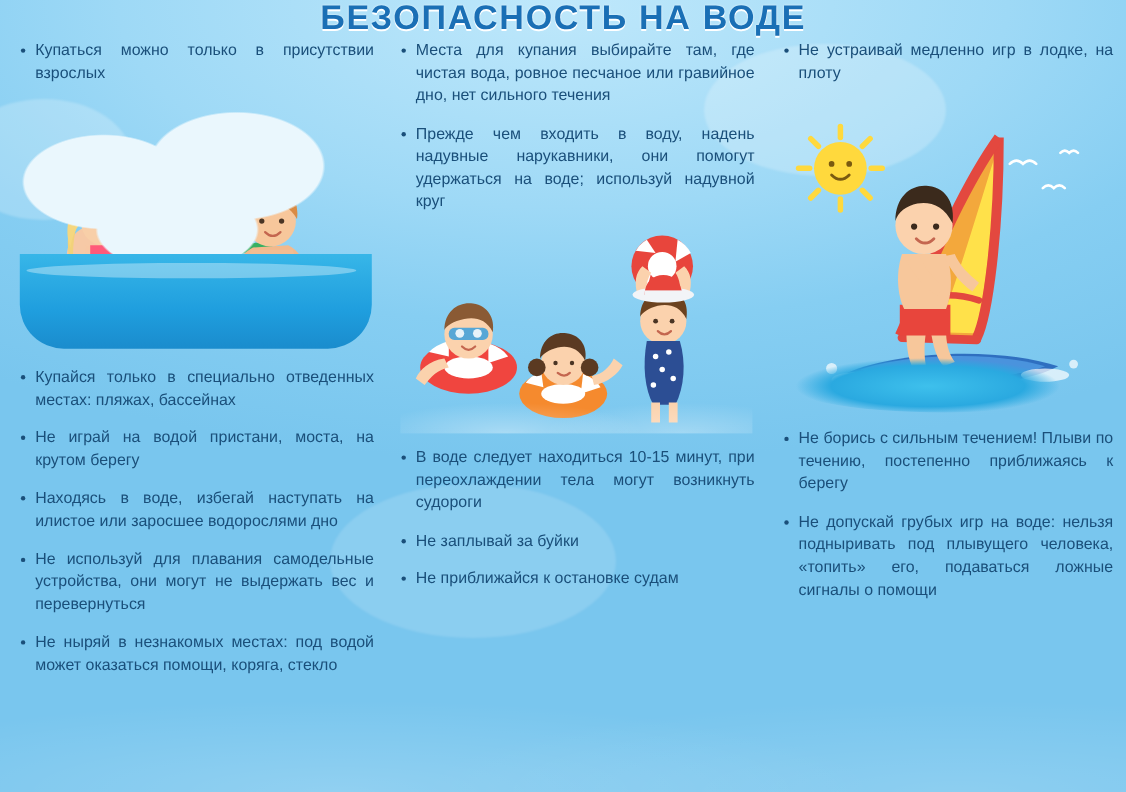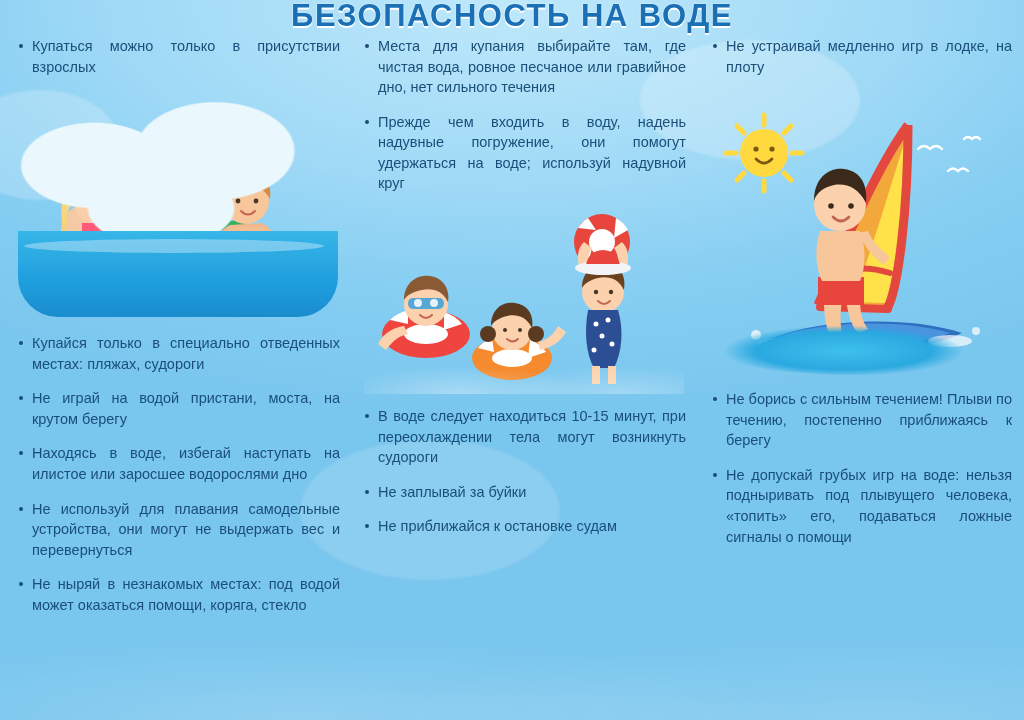--- a/index.html
+++ b/index.html
@@ -231,31 +231,31 @@
             <circle cx="238" cy="110" r="2.4" fill="#4a3524"></circle>
             <path d="M223 120 q7 7 14 0" stroke="#c4664f" stroke-width="2" fill="none" stroke-linecap="round"></path>
 
             <path d="M210 136 C204 152 206 170 212 182 L248 182 C254 168 254 150 248 136Z" fill="#f3bd92"></path>
             <path d="M208 140 C190 150 176 162 168 176 L178 184 C188 170 200 160 212 154Z" fill="#f3bd92"></path>
             <path d="M204 176 L256 176 L256 186 L204 186 Z" fill="#2f82c4"></path>
           </g>
         </svg>
       </div>
 
-      <div class="bullet">Купайся только в специально отведенных местах: пляжах, судороги</div>
+      <div class="bullet">Купайся только в специально отведенных местах: пляжах, бассейнах</div>
       <div class="bullet">Не играй на водой пристани, моста, на крутом берегу</div>
       <div class="bullet">Находясь в воде, избегай наступать на илистое или заросшее водорослями дно</div>
       <div class="bullet">Не используй для плавания самодельные устройства, они могут не выдержать вес и перевернуться</div>
       <div class="bullet">Не ныряй в незнакомых местах: под водой может оказаться помощи, коряга, стекло</div>
     </div>
 
     <div class="col col-mid">
 
       <div class="bullet">Места для купания выбирайте там, где чистая вода, ровное песчаное или гравийное дно, нет сильного течения</div>
-      <div class="bullet">Прежде чем входить в воду, надень надувные погружение, они помогут удержаться на воде; используй надувной круг</div>
+      <div class="bullet">Прежде чем входить в воду, надень надувные нарукавники, они помогут удержаться на воде; используй надувной круг</div>
 
       <div class="art-kids">
         <div class="water"></div>
         <svg width="322" height="186" viewBox="0 0 322 186">
 
           <g>
             <ellipse cx="62" cy="126" rx="44" ry="24" fill="#f0453f"></ellipse>
             <ellipse cx="62" cy="126" rx="22" ry="10" fill="#ffffff"></ellipse>
             <path d="M26 112 a44 24 0 0 1 18 -10 l0 14 z" fill="#ffffff"></path>
             <path d="M80 104 a44 24 0 0 1 18 12 l-18 6 z" fill="#ffffff"></path>

